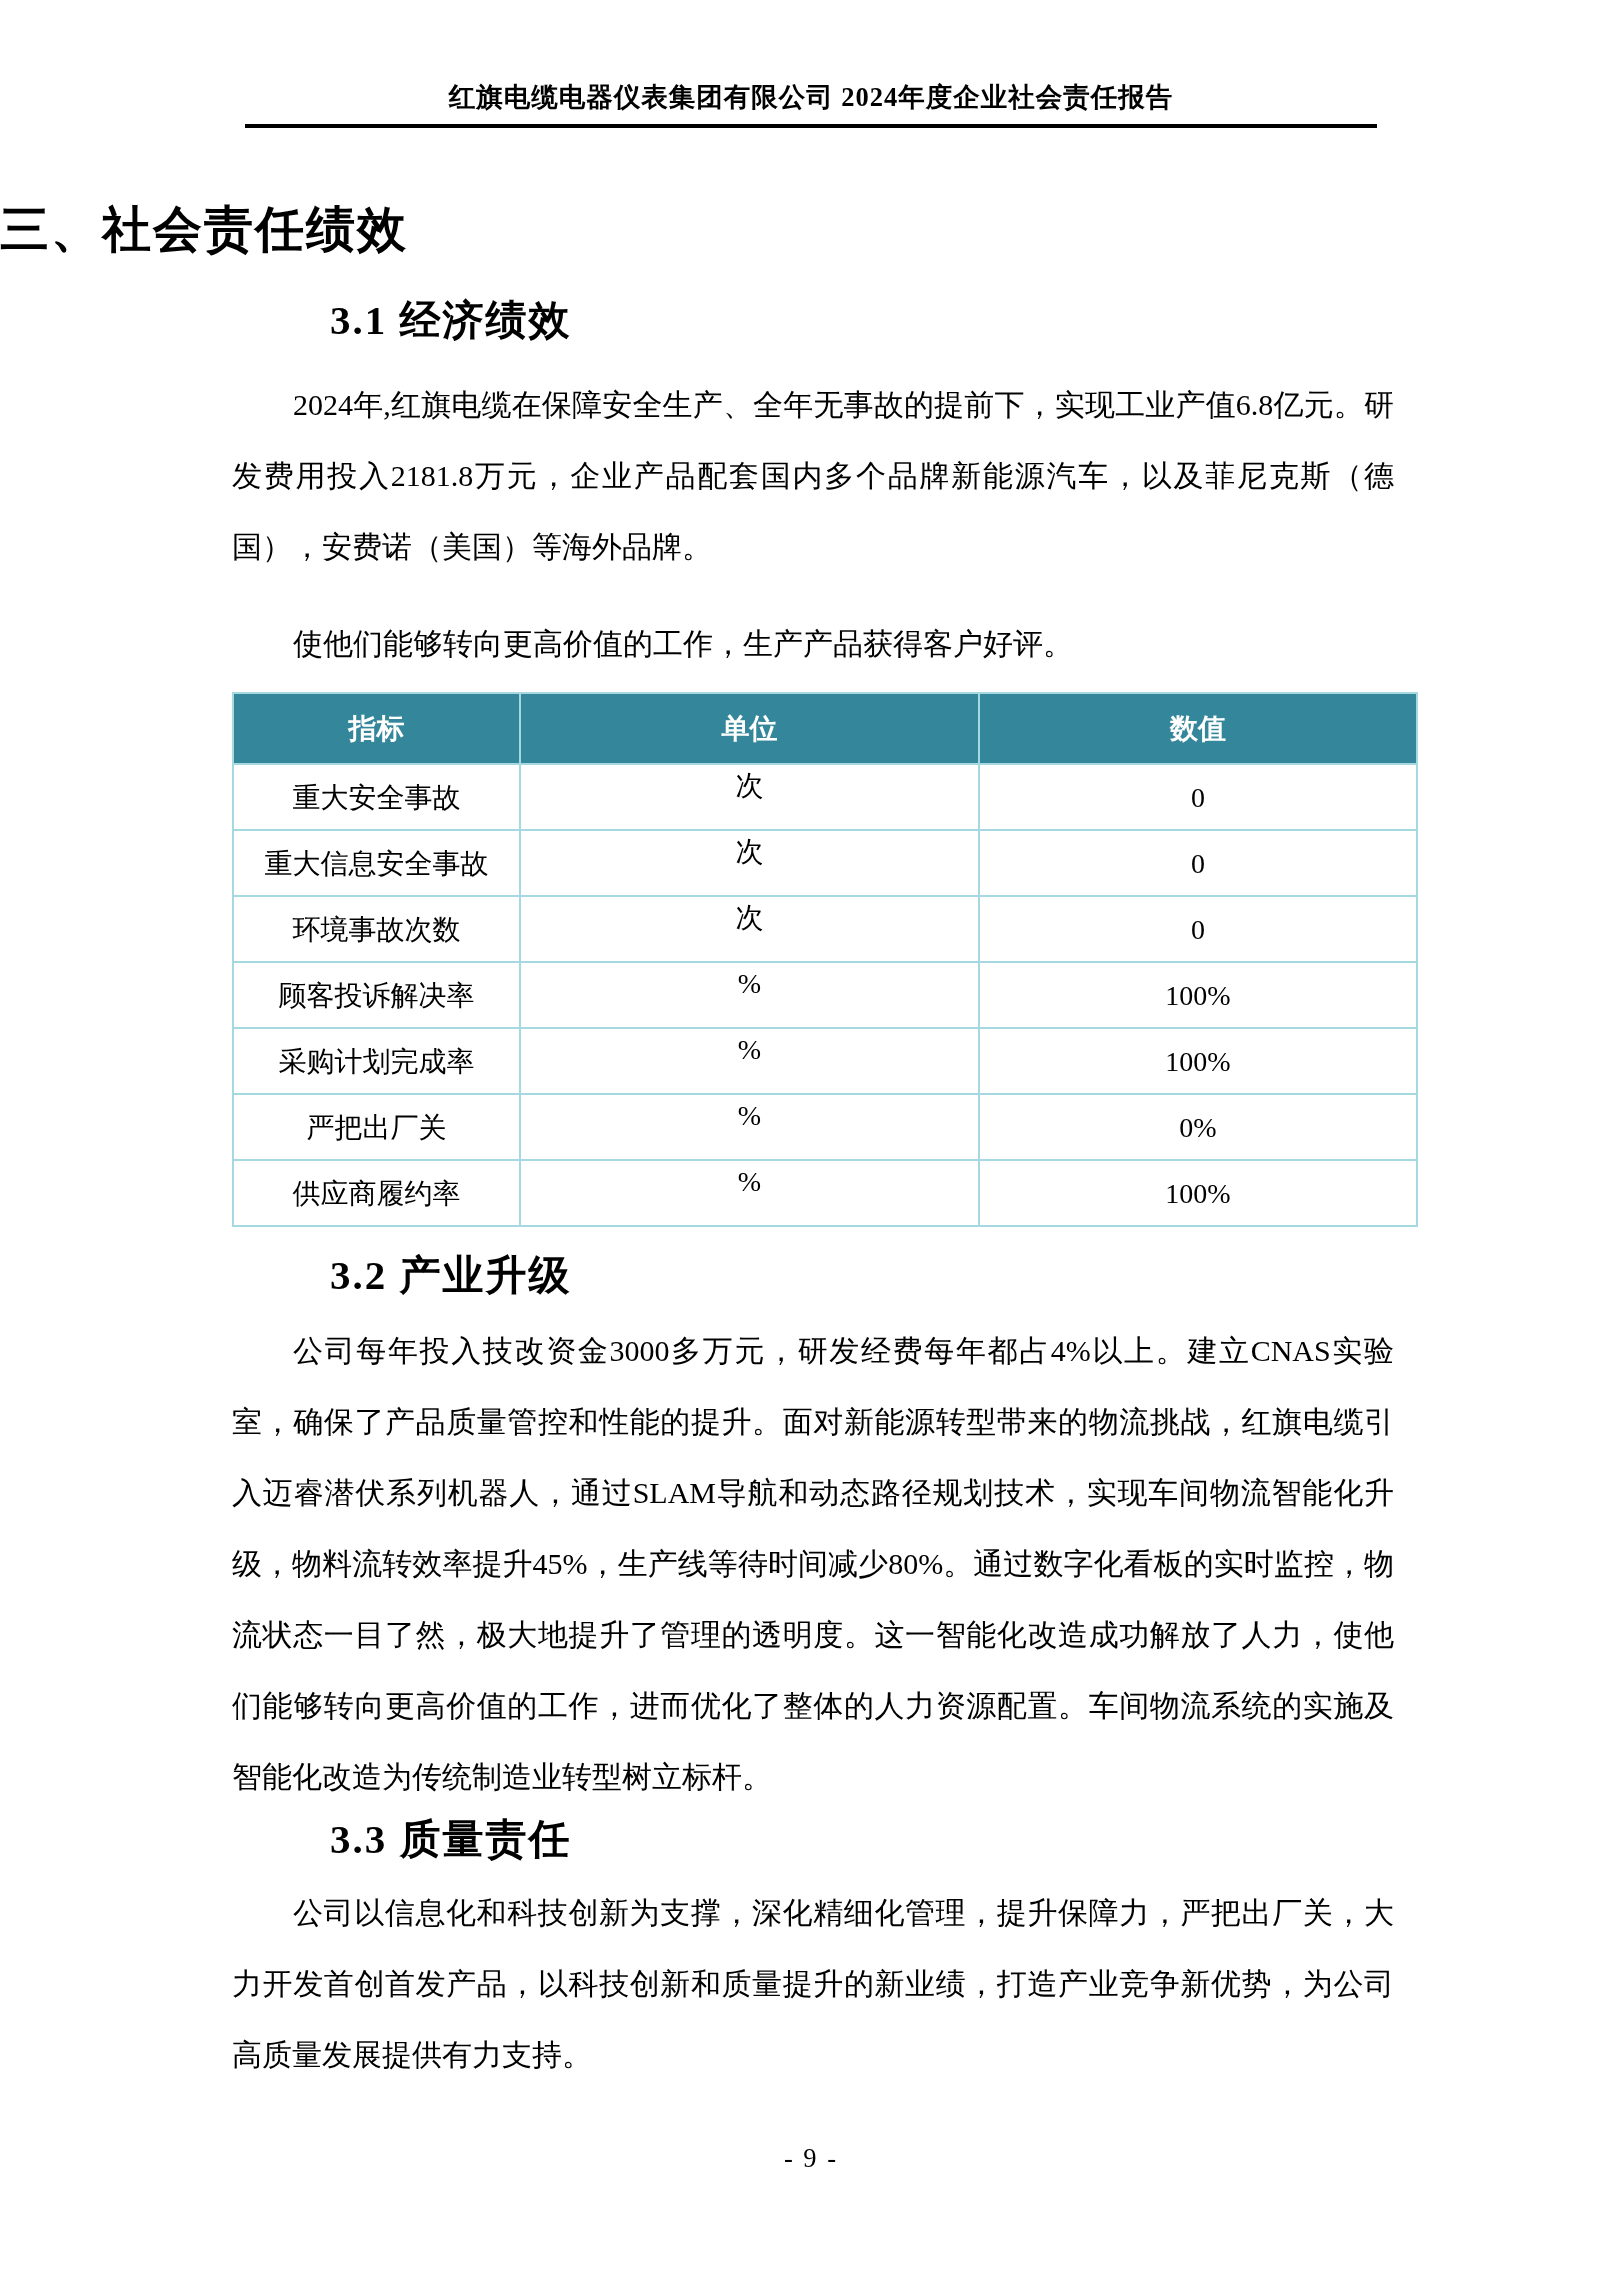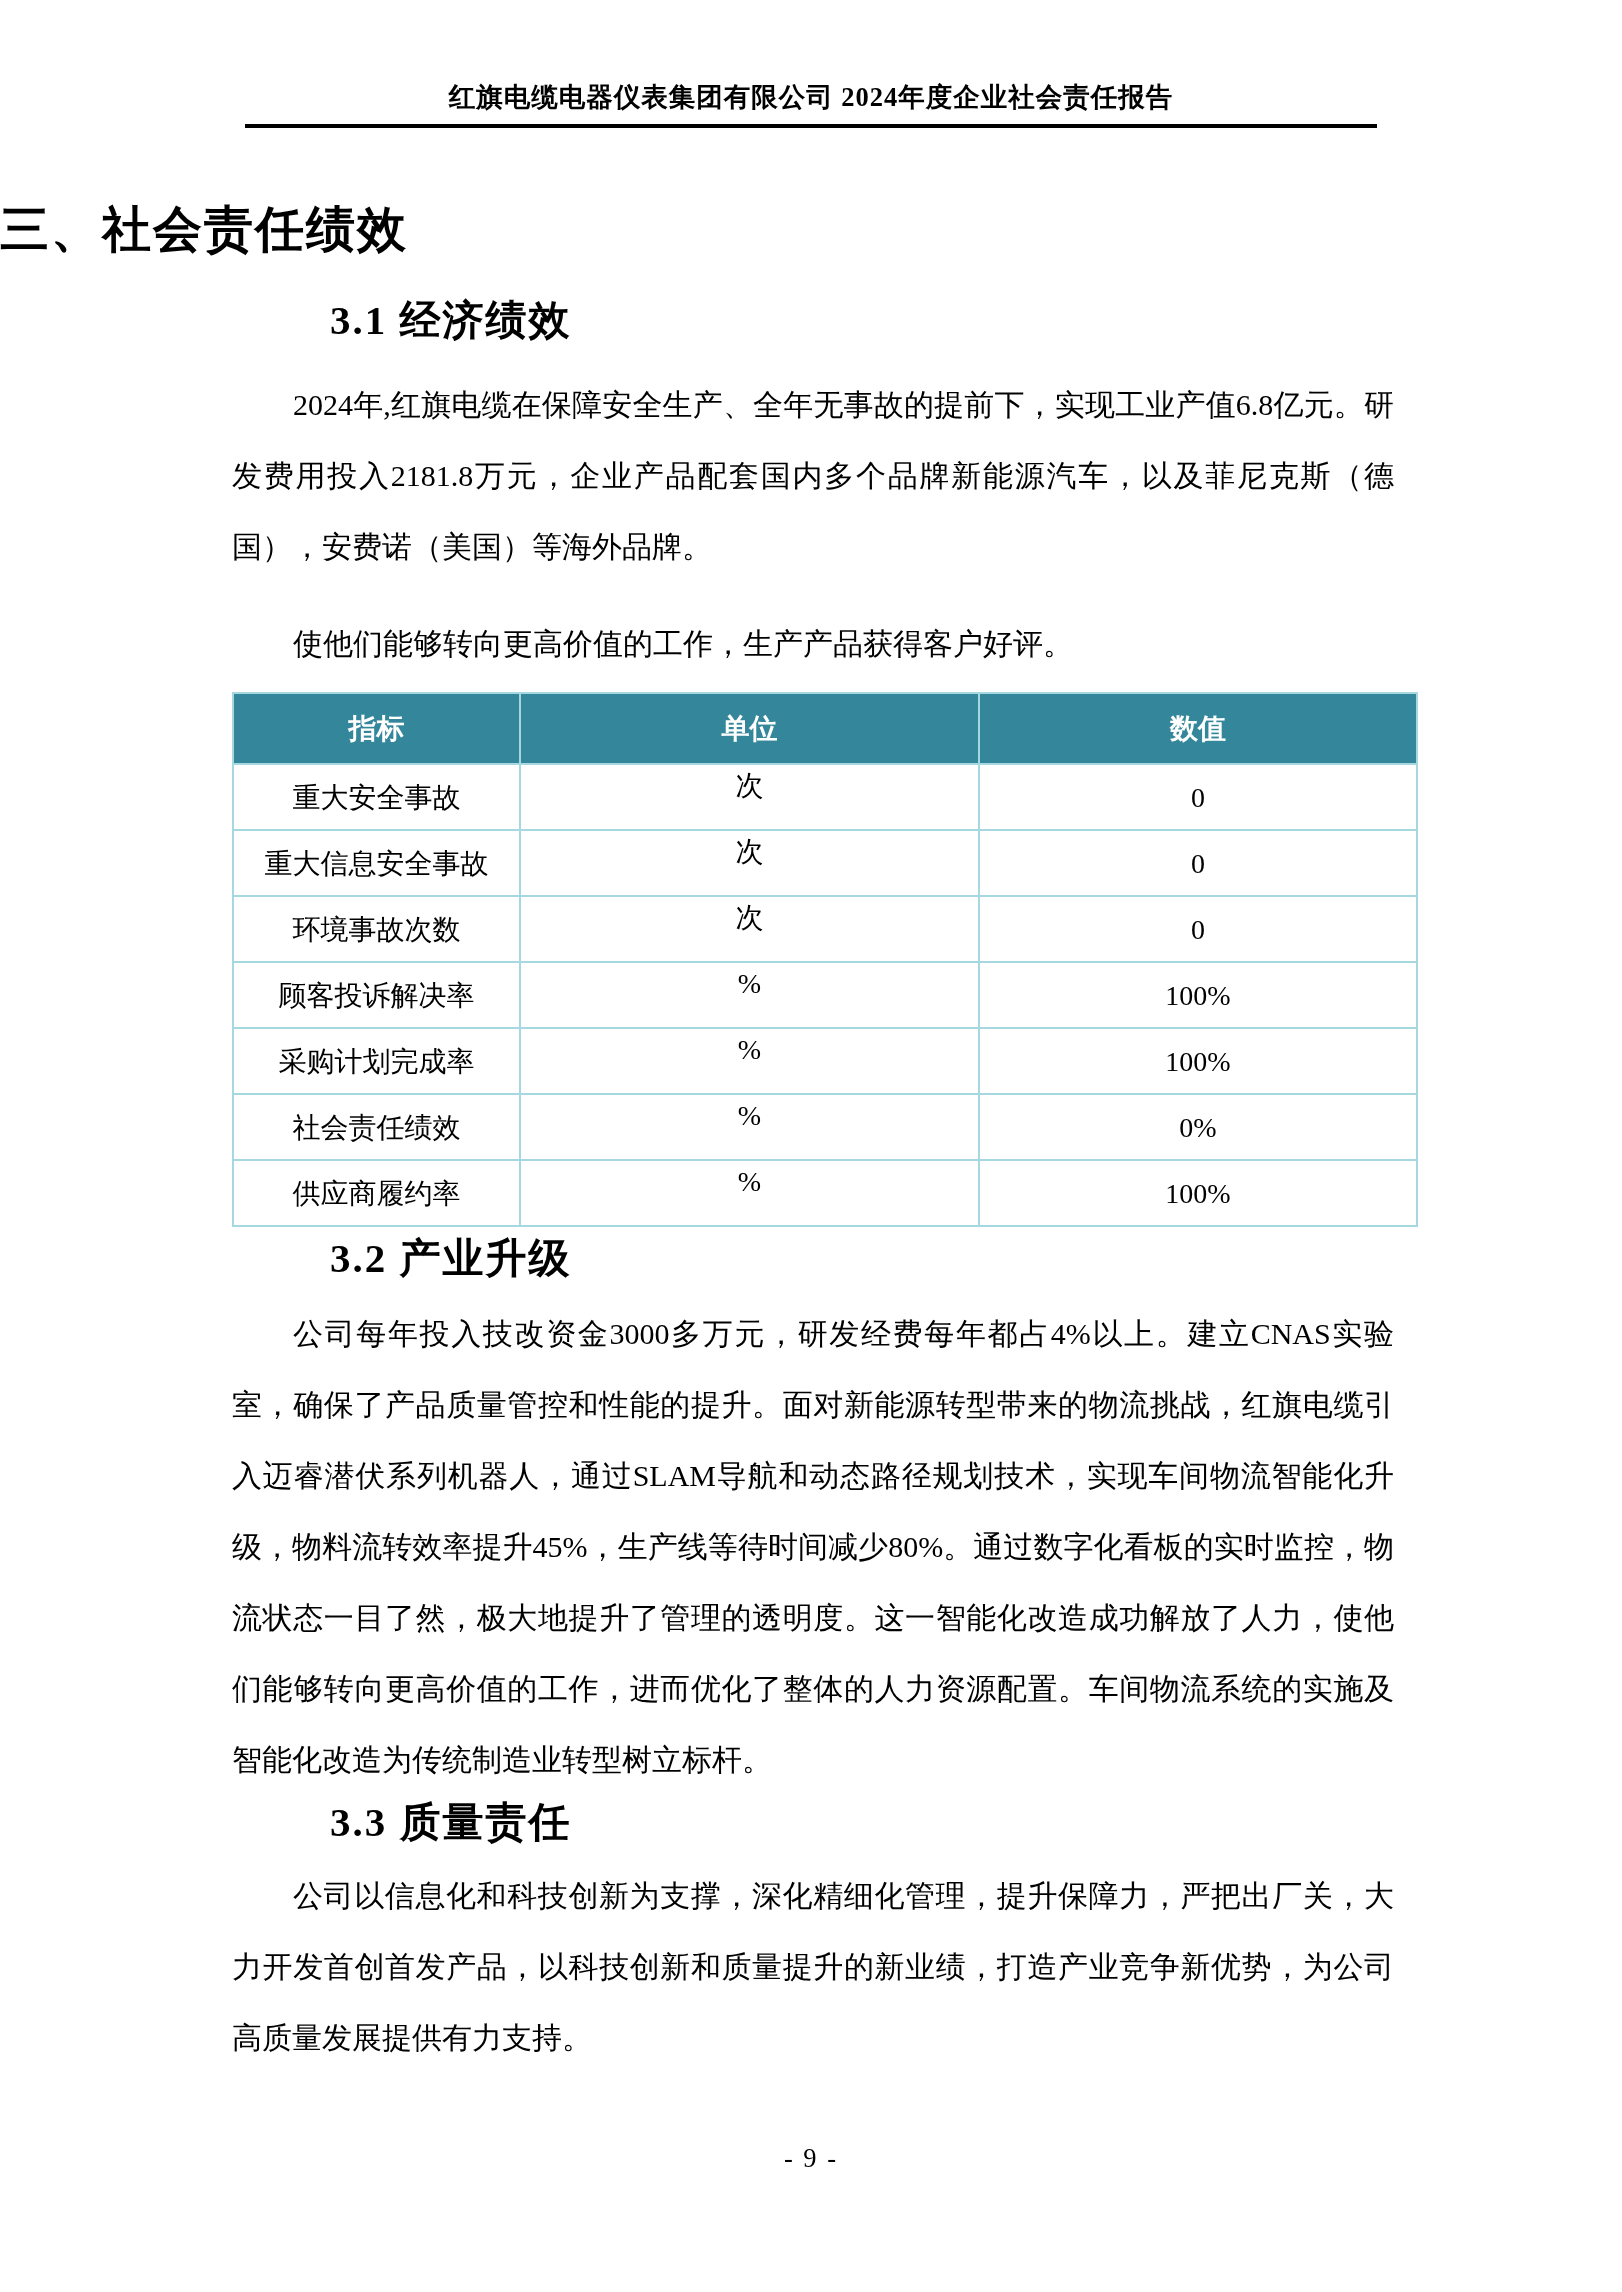--- a/index.html
+++ b/index.html
@@ -150,33 +150,33 @@
         <td class="cell-indicator">顾客投诉解决率</td>
         <td class="cell-unit">%</td>
         <td class="cell-value">100%</td>
       </tr>
       <tr>
         <td class="cell-indicator">采购计划完成率</td>
         <td class="cell-unit">%</td>
         <td class="cell-value">100%</td>
       </tr>
       <tr>
-        <td class="cell-indicator">社会责任绩效</td>
+        <td class="cell-indicator">严把出厂关</td>
         <td class="cell-unit">%</td>
         <td class="cell-value">0%</td>
       </tr>
       <tr>
         <td class="cell-indicator">供应商履约率</td>
         <td class="cell-unit">%</td>
         <td class="cell-value">100%</td>
       </tr>
     </tbody>
   </table>
 
-  <div class="section-heading" style="margin-top:8px;">3.2 产业升级</div>
+  <div class="section-heading" style="margin-top:25px;">3.2 产业升级</div>
   <p class="para" style="margin-top:15.7px;">公司每年投入技改资金3000多万元，研发经费每年都占4%以上。建立CNAS实验室，确保了产品质量管控和性能的提升。面对新能源转型带来的物流挑战，红旗电缆引入迈睿潜伏系列机器人，通过SLAM导航和动态路径规划技术，实现车间物流智能化升级，物料流转效率提升45%，生产线等待时间减少80%。通过数字化看板的实时监控，物流状态一目了然，极大地提升了管理的透明度。这一智能化改造成功解放了人力，使他们能够转向更高价值的工作，进而优化了整体的人力资源配置。车间物流系统的实施及智能化改造为传统制造业转型树立标杆。</p>
 
   <div class="section-heading" style="margin-top:4px;">3.3 质量责任</div>
   <p class="para" style="margin-top:13.7px;">公司以信息化和科技创新为支撑，深化精细化管理，提升保障力，严把出厂关，大力开发首创首发产品，以科技创新和质量提升的新业绩，打造产业竞争新优势，为公司高质量发展提供有力支持。</p>
 
 </div>
 
 <div class="page-footer">- 9 -</div>
 
 

